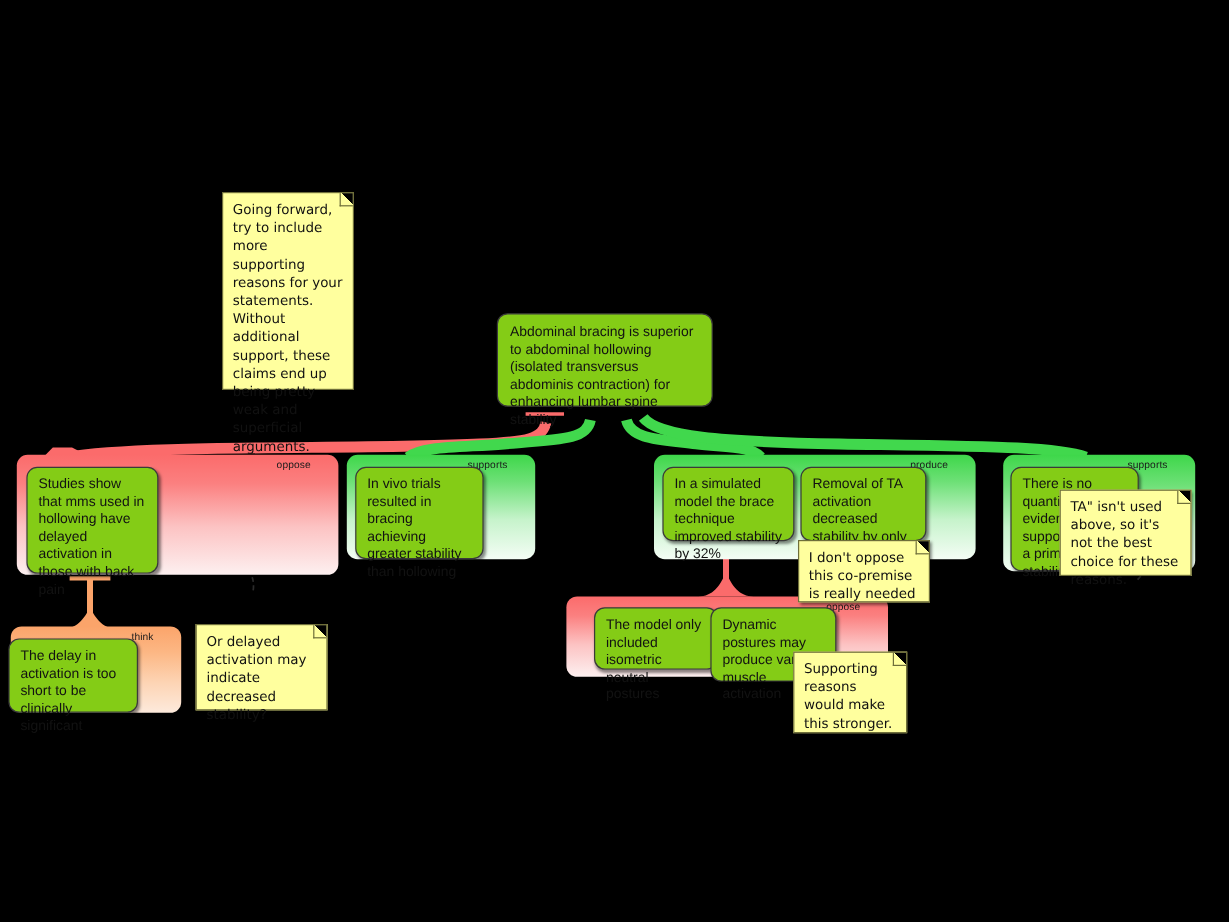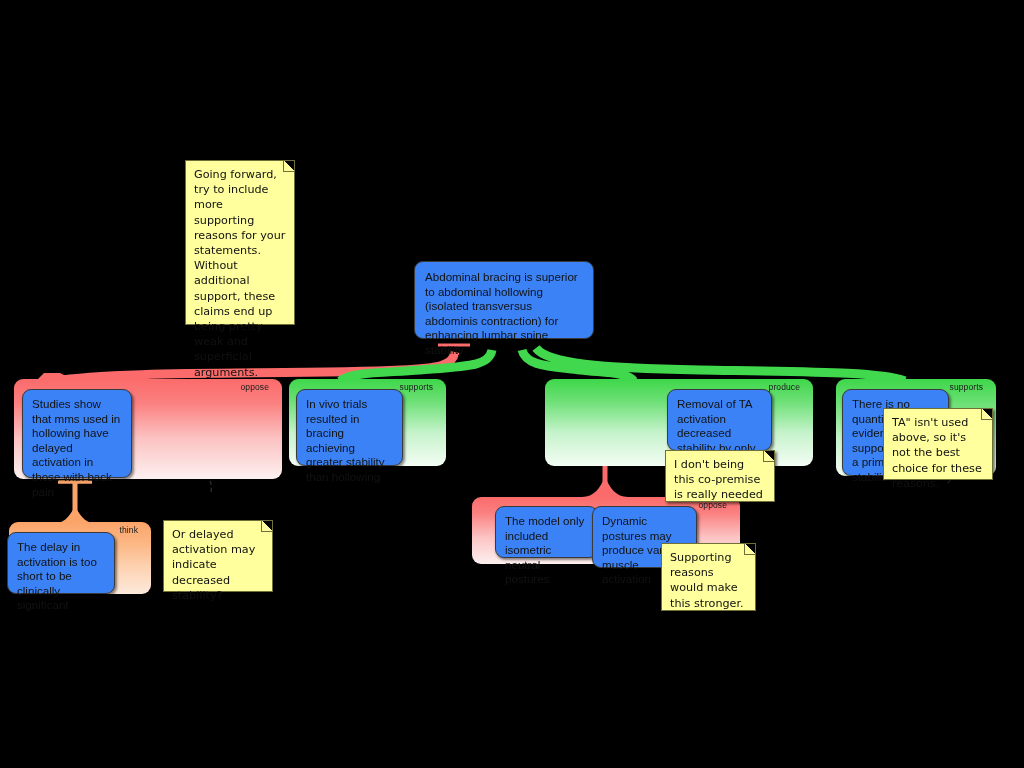--- a/index.html
+++ b/index.html
@@ -4,28 +4,28 @@
 <style>
   html,body{margin:0;padding:0;background:#000;}
   body{width:1024px;height:768px;position:relative;overflow:hidden;
        font-family:"Liberation Sans", sans-serif;}
   #stage{position:absolute;left:0;top:0;width:1024px;height:768px;}
 
   svg.links{position:absolute;left:0;top:0;width:1024px;height:768px;pointer-events:none;}
 
   
   .group{position:absolute;border-radius:9px;overflow:hidden;}
-  .group .glabel{position:absolute;top:3px;right:13px;font-size:8.5px;color:#1a1a1a;
+  .group .glabel{position:absolute;top:3px;right:23px;font-size:8.5px;color:#1a1a1a;
                  letter-spacing:.1px;}
   .g-support{background:linear-gradient(180deg,#3ed74a 0%,#6ee077 26%,#c6f3cb 62%,#f4fdf5 100%);}
   .g-oppose {background:linear-gradient(180deg,#fb6b6b 0%,#fb8080 24%,#fcc3c3 60%,#fdf0f0 100%);}
   .g-rebut  {background:linear-gradient(180deg,#fba46a 0%,#fcb784 30%,#fdd4b4 65%,#fdeadc 100%);}
 
   
-  .box{position:absolute;background:#3b82f6;border:1px solid #3a3a3a;border-radius:9px;
+  .box{position:absolute;background:#84cc16;border:1px solid #3a3a3a;border-radius:9px;
        box-shadow:1.5px 2px 2.5px rgba(0,0,0,.45);
        font-size:11.6px;line-height:14.6px;color:#121212;padding:7px 9px;
        box-sizing:border-box;}
   .box.root{font-size:11.6px;line-height:14.6px;padding:8px 10px;}
 
   
   .note{position:absolute;background:#ffff9e;border:1px solid #6f6f3a;
         font-family:"DejaVu Sans", sans-serif;
         font-size:11.2px;line-height:15.2px;color:#111;padding:6px 8px 6px 8px;
         box-sizing:border-box;box-shadow:1.5px 2px 2.5px rgba(0,0,0,.5);}
@@ -88,20 +88,23 @@
   <div class="group g-support" style="left:289px;top:379px;width:157px;height:87px;">
     <span class="glabel">supports</span>
   </div>
   <div class="box" style="left:296px;top:389px;width:107px;height:77px;">
     <span>In vivo trials resulted in bracing achieving greater stability than hollowing</span>
   </div>
 
   <div class="group g-support" style="left:545px;top:379px;width:268px;height:87px;">
     <span class="glabel">produce</span>
   </div>
+  <div class="box" style="left:552px;top:389px;width:110px;height:62px;">
+    <span>In a simulated model the brace technique improved stability by 32%</span>
+  </div>
   <div class="box" style="left:667px;top:389px;width:105px;height:62px;">
     <span>Removal of TA activation decreased stability by only 0.14%</span>
   </div>
 
   <div class="group g-oppose" style="left:472px;top:497px;width:268px;height:67px;">
     <span class="glabel">oppose</span>
   </div>
   <div class="box" style="left:479px;top:506px;width:103px;height:52px;margin-left:16px;">
     <span>The model only included isometric neutral postures</span>
   </div>
@@ -121,21 +124,21 @@
     <span>Going forward, try to include more supporting reasons for your statements. Without additional support, these claims end up being pretty weak and superficial arguments.</span>
   </div>
 
   <div class="note" style="left:163px;top:520px;width:110px;height:72px;">
     <span class="fold"></span>
     <span>Or delayed activation may indicate decreased stability?</span>
   </div>
 
   <div class="note" style="left:665px;top:450px;width:110px;height:52px;">
     <span class="fold"></span>
-    <span>I don't being this co-premise is really needed</span>
+    <span>I don't oppose this co-premise is really needed</span>
   </div>
 
   <div class="note" style="left:661px;top:543px;width:95px;height:68px;">
     <span class="fold"></span>
     <span>Supporting reasons would make this stronger.</span>
   </div>
 
   <div class="note" style="left:883px;top:408px;width:110px;height:72px;">
     <span class="fold"></span>
     <span>TA" isn't used above, so it's not the best choice for these reasons.</span>

